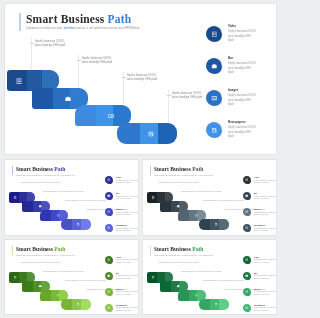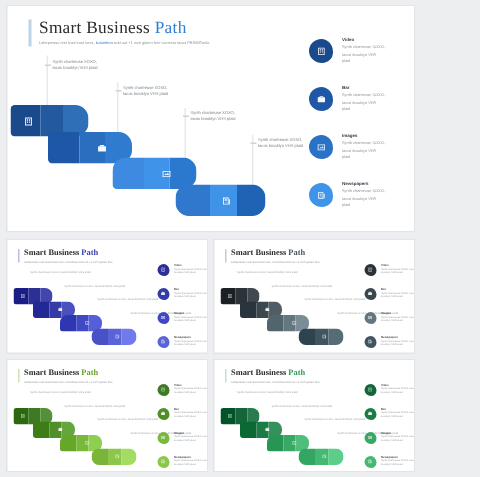--- a/index.html
+++ b/index.html
@@ -19,21 +19,21 @@
     border: 1px solid #e2e4e7;
   }
   .hero-inner { position: relative; width: 100%; height: 100%; }
 
   .title-bar {
     position: absolute; left: 14px; top: 9px;
     width: 2px; height: 18px; background: #bcd3e8;
   }
   .title {
     position: absolute; left: 21px; top: 9px;
-    font-size: 11.5px; font-weight: normal; color: #2b2b2b;
+    font-size: 11.5px; font-weight: bold; color: #2b2b2b;
     letter-spacing: .2px; white-space: nowrap;
     font-family: "Liberation Serif", serif;
   }
   .title .accent { color: #2d7fd3; }
   .subtitle {
     position: absolute; left: 21px; top: 23px;
     width: 180px; font-size: 2.6px; color: #8d9298;
     line-height: 1.5; white-space: nowrap;
     filter: blur(.22px);
   }

